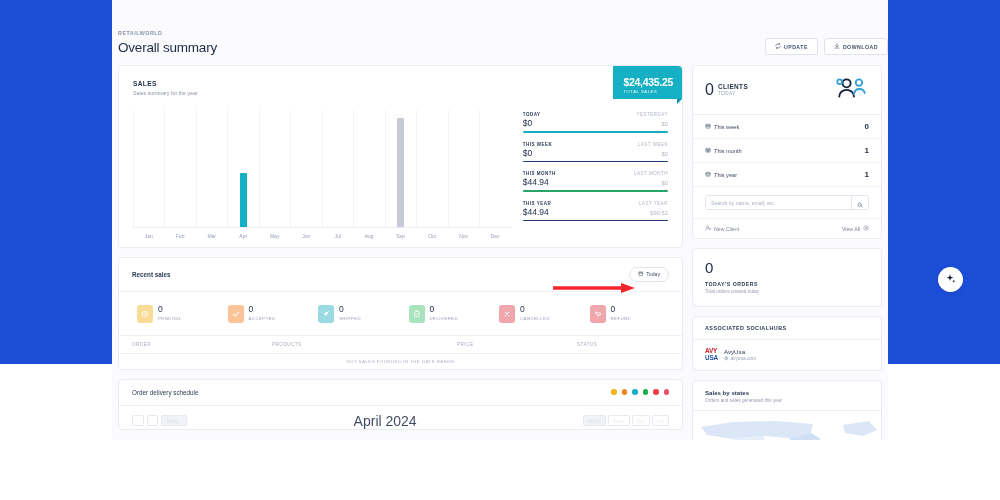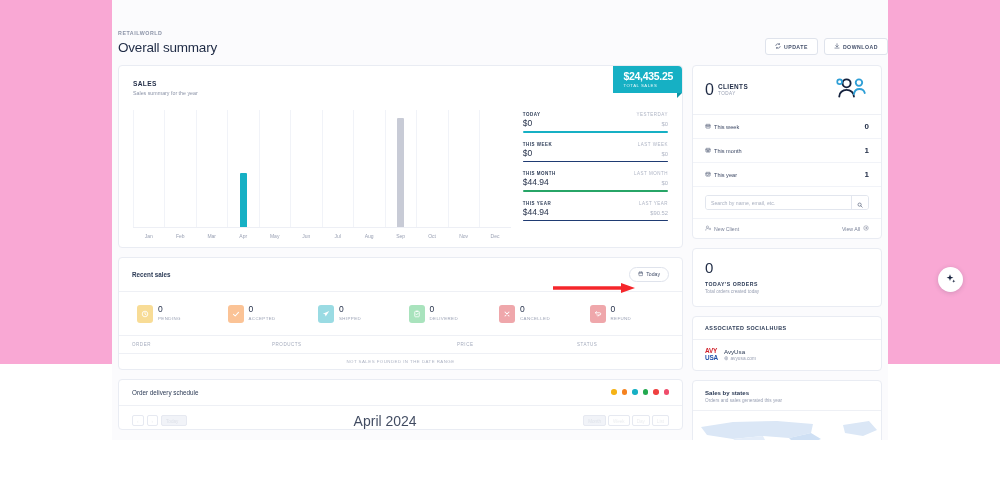--- a/index.html
+++ b/index.html
@@ -5,21 +5,21 @@
   * { box-sizing: border-box; margin: 0; padding: 0; }
   html, body { width: 1000px; height: 500px; overflow: hidden; }
   body {
     background: #ffffff;
     font-family: "Liberation Sans", sans-serif;
     color: #2b3a55;
   }
   .viewport {
     position: relative;
     width: 1000px; height: 364px;
-    background: #f9a8d4;
+    background: #1d4ed8;
   }
   .page {
     position: absolute;
     left: 112px; top: 0;
     width: 776px;
     height: 440px;
     background: #fbfbfd;
     overflow: hidden;
   }
 
@@ -42,21 +42,21 @@
   .col-r { width: 190px; }
   .card { background: #fff; border: 1px solid #e9ecf3; border-radius: 4px; }
 
   
   .sales { position: relative; padding: 14px 14px 8px; }
   .sales h3 { font-size: 6.6px; font-weight: 700; letter-spacing: .35px; color: #1f2b45; text-transform: uppercase; }
   .sales .sub { font-size: 5.3px; color: #8b93a7; margin-top: 3px; }
   .badge {
     position: absolute; right: 0; top: 0;
     background: #16b0c4; color: #fff;
-    padding: 5px 9px 5px 10px;
+    padding: 11px 9px 5px 10px;
     border-radius: 0 4px 0 0;
   }
   .badge .amt { font-size: 10.5px; font-weight: 700; letter-spacing: -.3px; line-height: 1.05; }
   .badge .lbl { font-size: 4.3px; letter-spacing: .5px; opacity: .9; text-transform: uppercase; margin-top: 1px; }
   .badge:after {
     content: ""; position: absolute; right: -0px; bottom: -5px;
     border-left: 5px solid #0e94a6; border-bottom: 5px solid transparent;
   }
 
   .sales-body { display: flex; gap: 12px; margin-top: 14px; }

